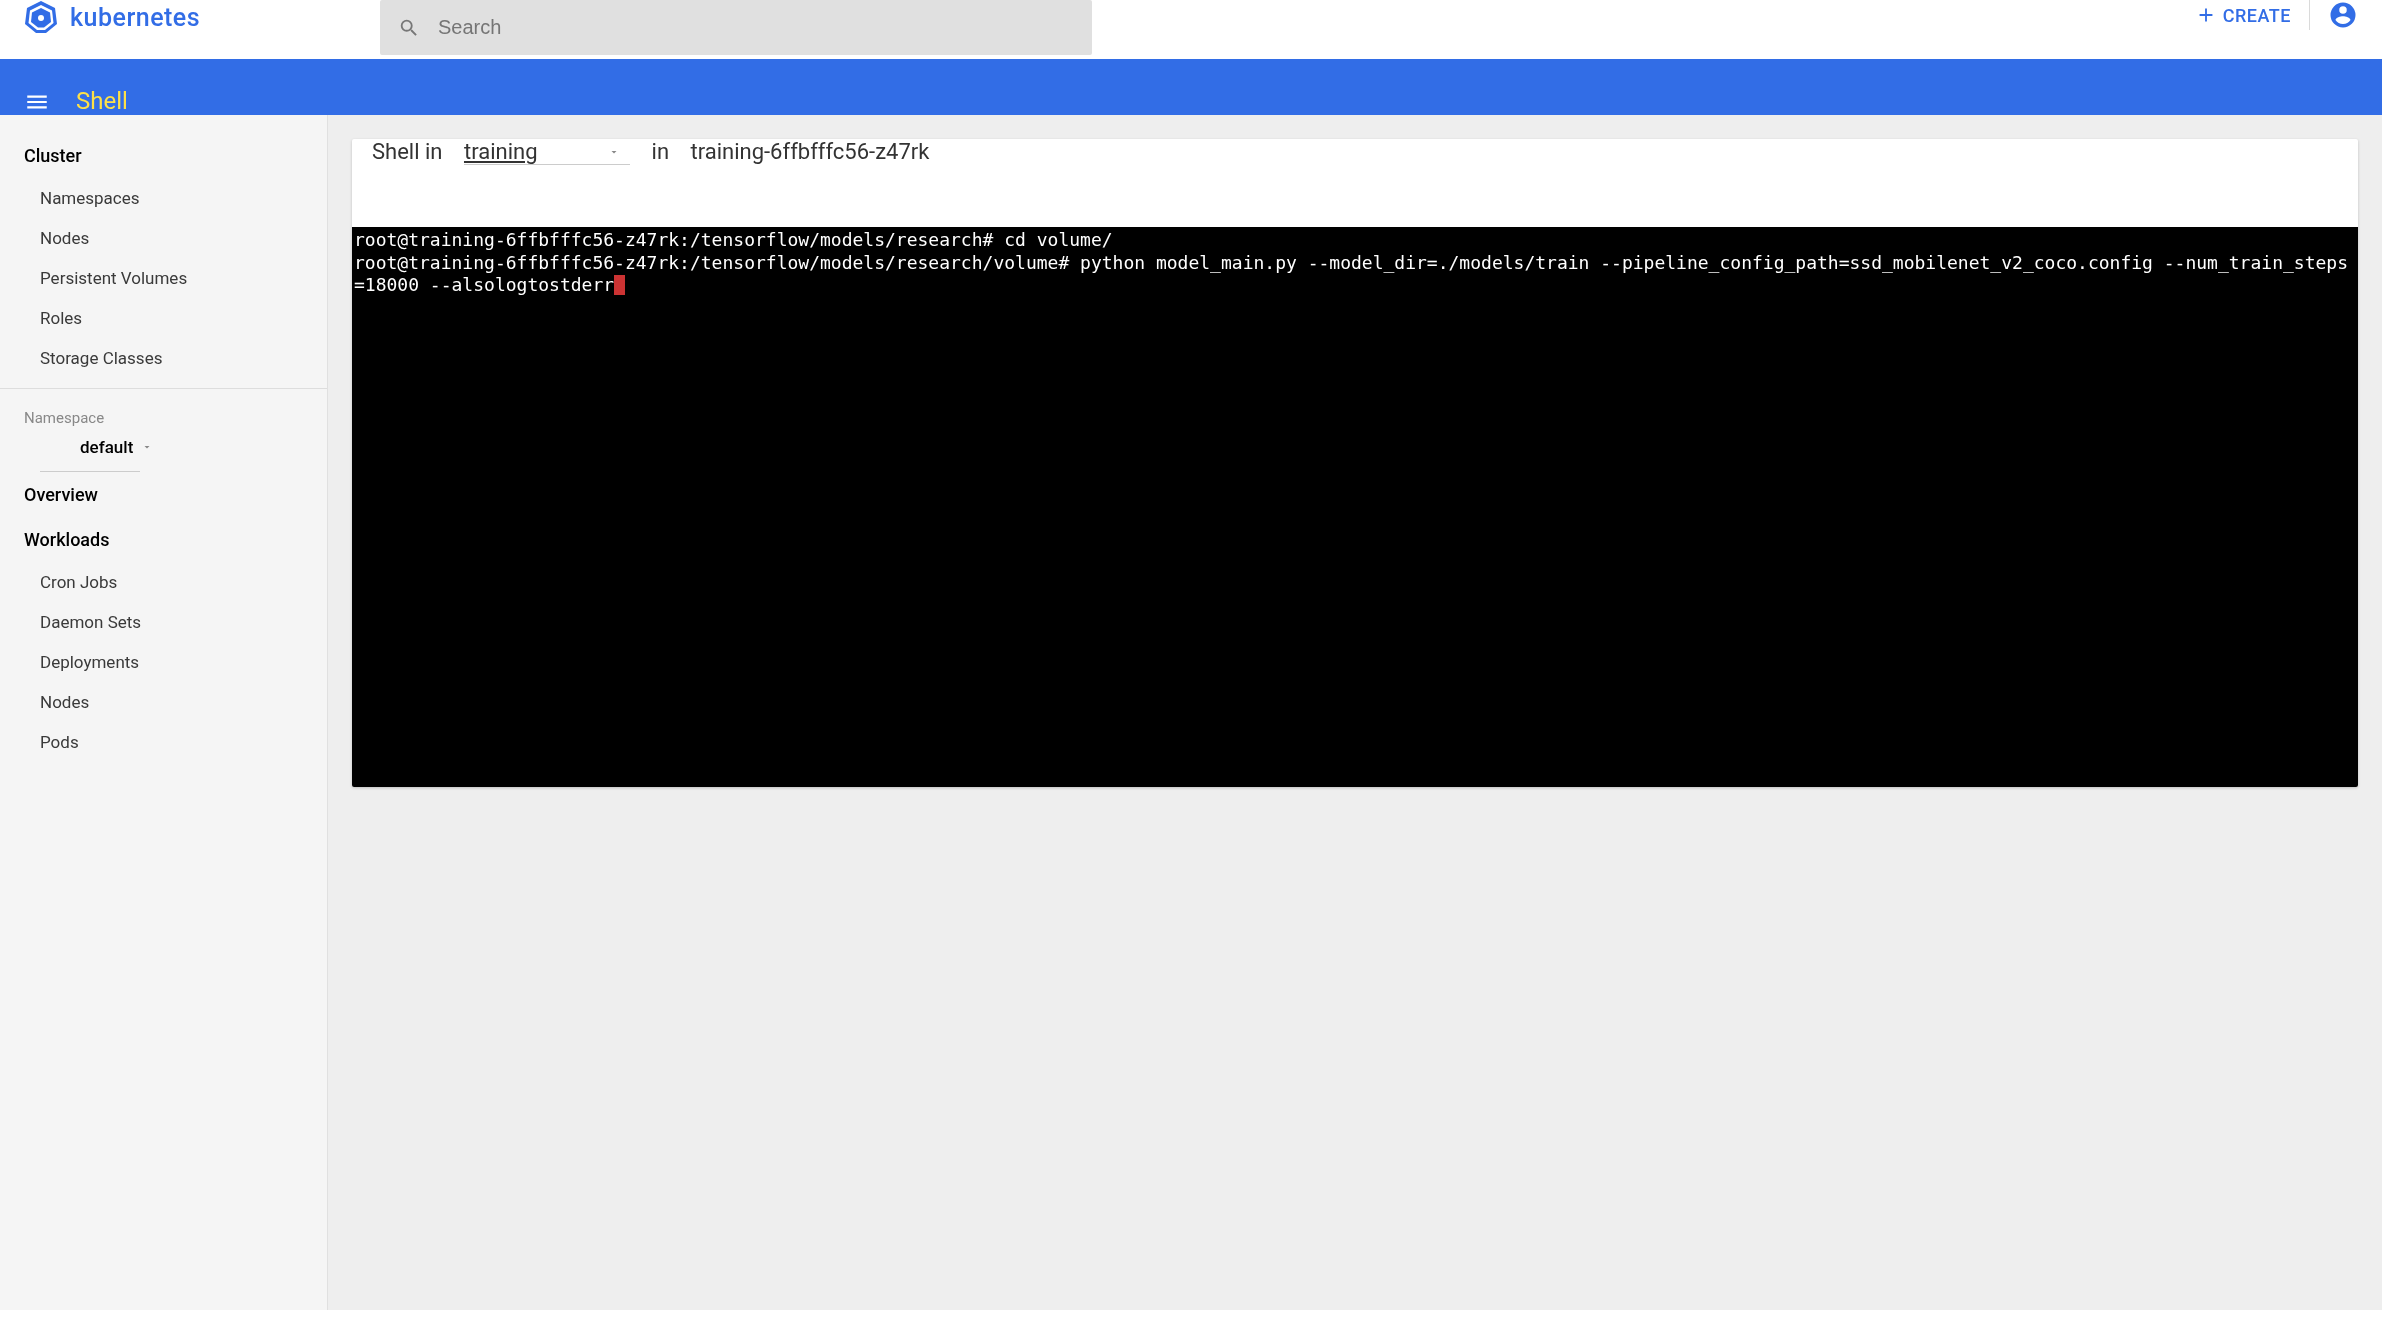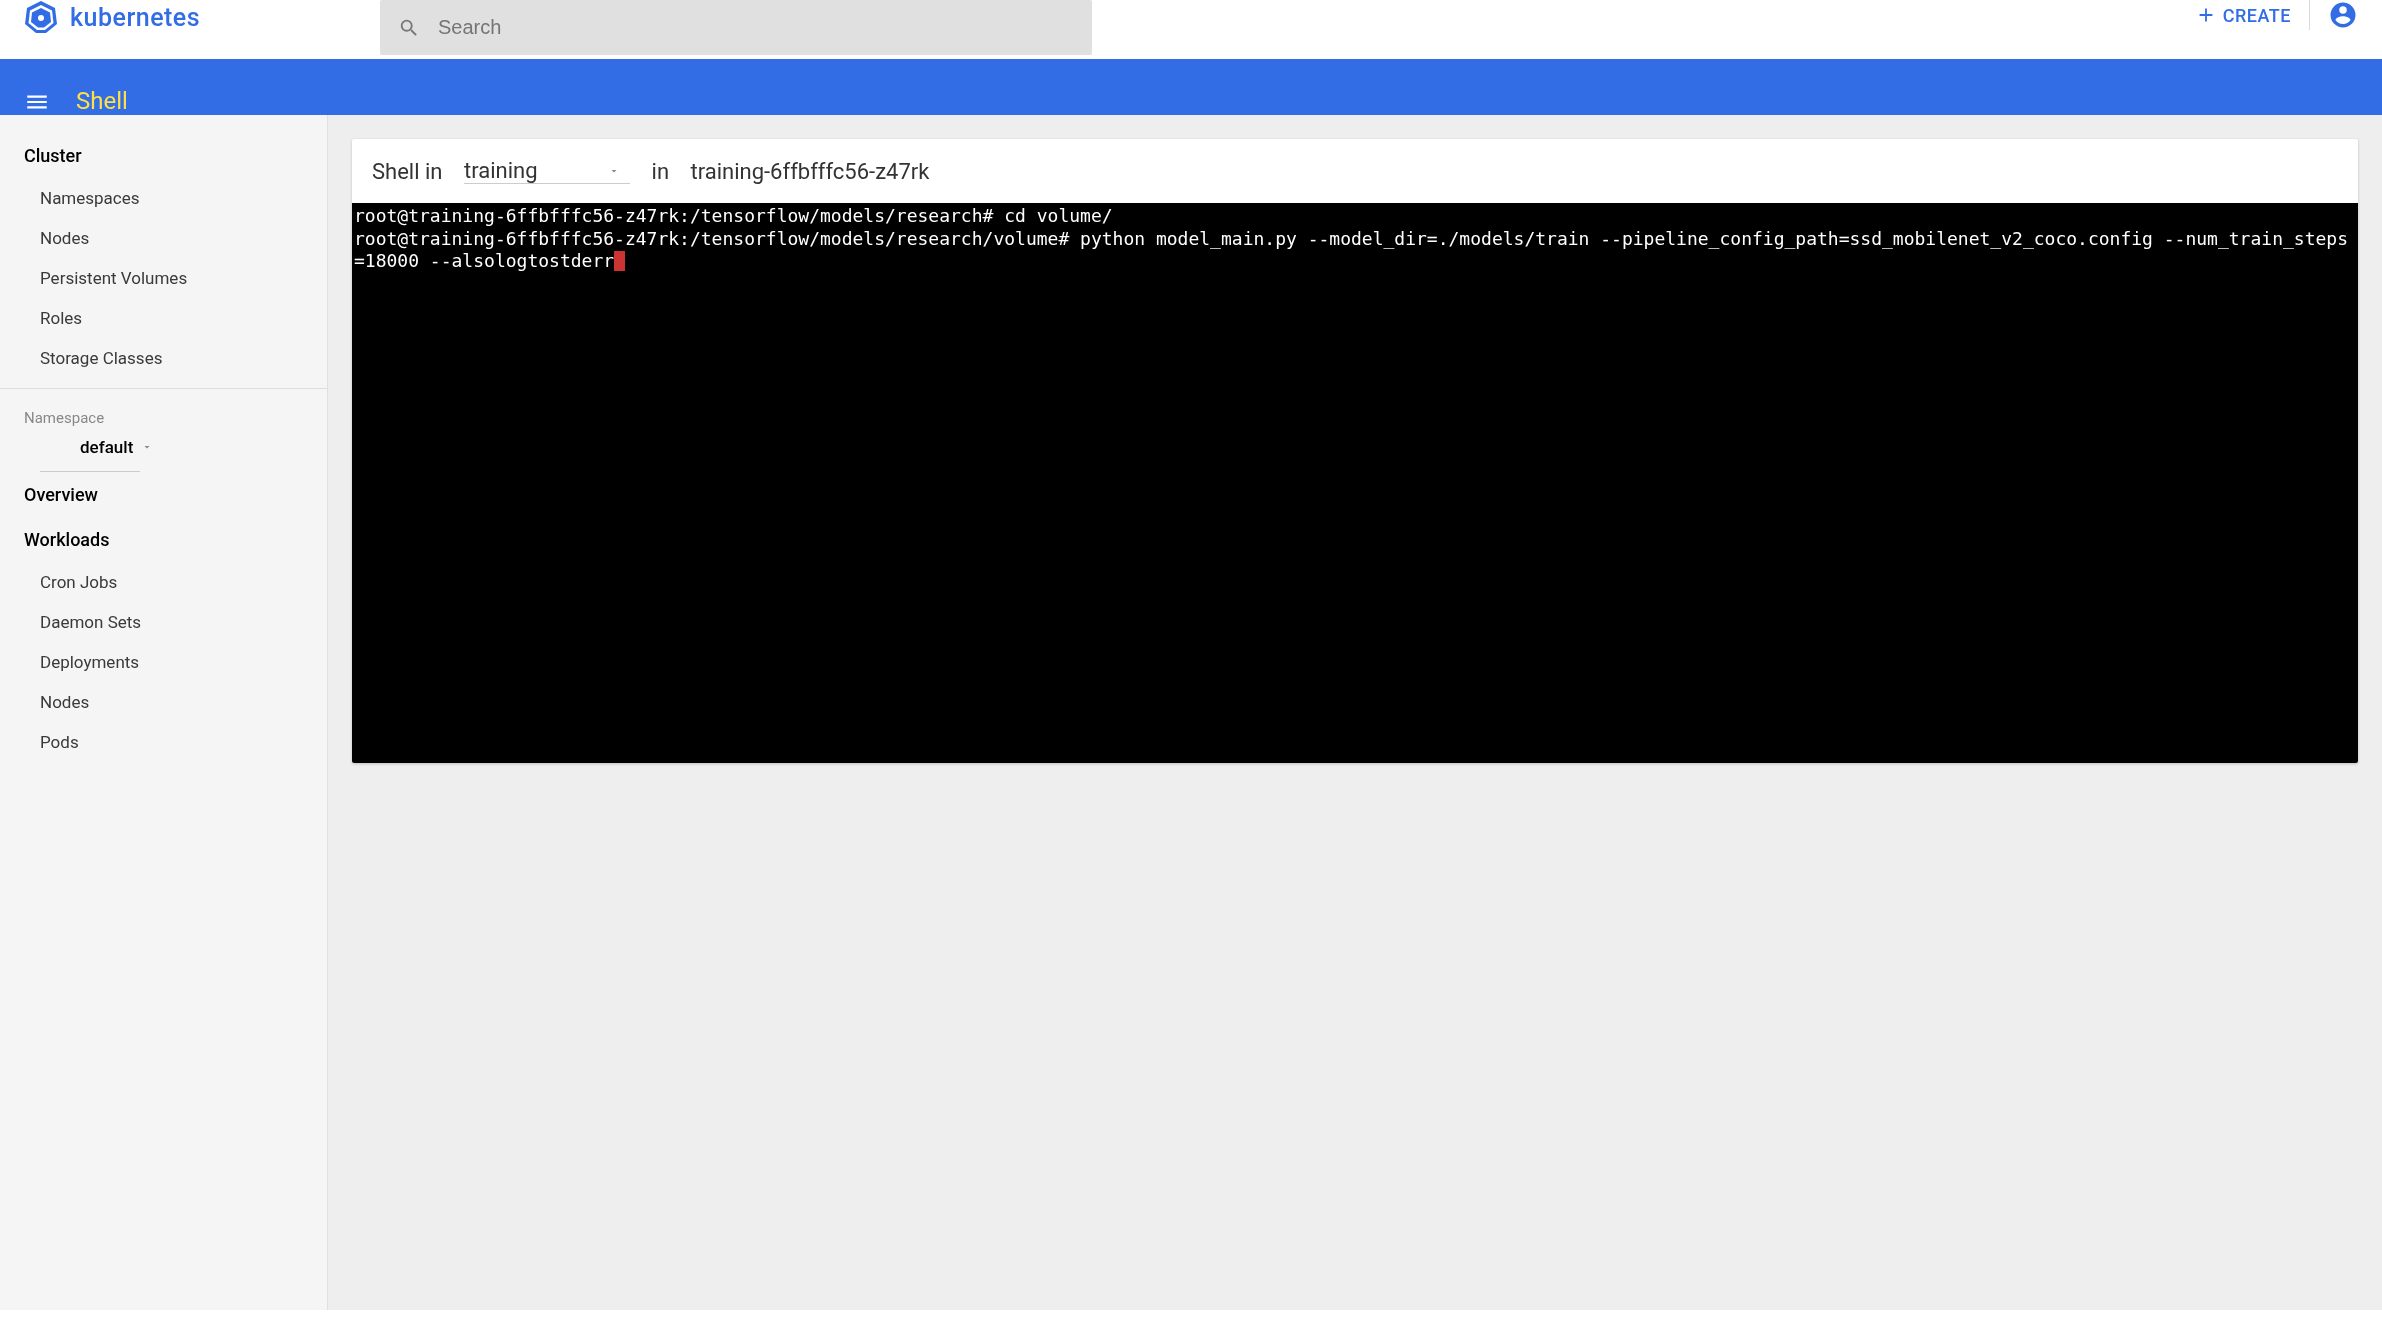--- a/index.html
+++ b/index.html
@@ -26,22 +26,22 @@
 .section-label { font-size:18px; font-weight:500; color:#000; padding:12px 24px; }
 .nav-list { list-style:none; }
 .nav-list li { font-size:17px; color:#3a3a3a; padding:10px 40px; cursor:pointer; }
 .side-divider { border:none; border-top:1px solid #ddd; margin:10px 0; }
 .ns-label { font-size:15px; color:#888; padding:10px 24px 4px; }
 .ns-select { display:flex; align-items:center; gap:8px; font-size:17px; font-weight:500; padding:6px 40px 14px; border-bottom:1px solid #ccc; margin:0 24px 0 40px; width:100px; cursor:pointer; }
 
 
 .content { flex:1; background:#eee; padding:24px; }
 .card { background:#fff; border-radius:2px; box-shadow:0 1px 3px rgba(0,0,0,.2); overflow:hidden; }
-.card-head { display:flex; align-items:center; height:64px; padding:0 20px; font-size:22px; color:#333; gap:8px; }
-.container-select { display:flex; align-items:center; gap:70px; padding-right:10px; border-bottom:1px solid #ccc; margin-right:14px; cursor:pointer; }
+.card-head { display:flex; align-items:flex-start; height:88px; padding:0 20px; font-size:22px; color:#333; gap:8px; }
+.container-select { display:flex; align-items:center; gap:70px; padding-right:10px; border-bottom:1px solid #ccc; margin-right:14px; cursor:pointer;text-decoration:underline; }
 .terminal { background:#000; color:#fff; font-family:"Menlo","Consolas",monospace; font-size:18px; line-height:1.25; padding:2px 2px 2px 2px; min-height:560px; white-space:pre-wrap; word-break:break-all; }
 .cursor { display:inline-block; width:11px; height:20px; background:#c33; vertical-align:text-bottom; }
 
 
 svg { display:block; }
 </style>
 </head>
 <body>
 
 <div class="topbar">

